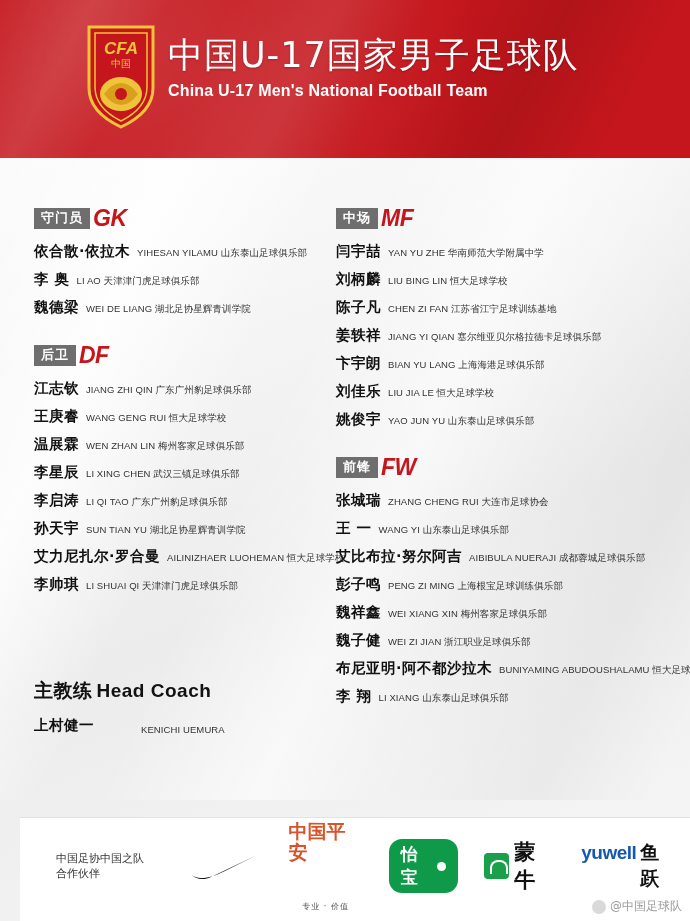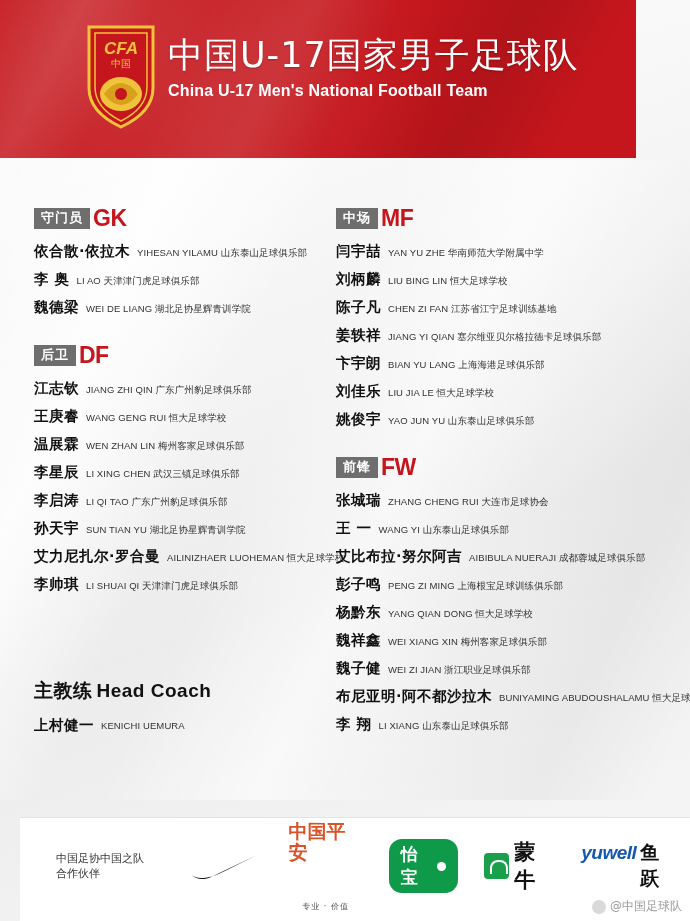--- a/index.html
+++ b/index.html
@@ -20,21 +20,21 @@
     content:"";position:absolute;left:0;top:160px;width:690px;height:640px;
     background:
       linear-gradient(115deg, rgba(255,255,255,0) 0%, rgba(255,255,255,.85) 18%, rgba(255,255,255,0) 34%),
       linear-gradient(115deg, rgba(255,255,255,0) 40%, rgba(255,255,255,.6) 56%, rgba(255,255,255,0) 70%),
       linear-gradient(115deg, rgba(0,0,0,0) 70%, rgba(0,0,0,.035) 84%, rgba(0,0,0,0) 96%);
     pointer-events:none;
   }
 
   
   .header{
-    position:relative;height:158px;width:636px;
+    position:relative;height:158px;width:690px;
     background:#c4161c;
     overflow:hidden;
   }
   .header:before{
     content:"";position:absolute;inset:0;
     background:
       linear-gradient(118deg, rgba(255,255,255,0) 0%, rgba(255,255,255,.10) 12%, rgba(255,255,255,0) 22%),
       linear-gradient(118deg, rgba(255,255,255,0) 30%, rgba(255,255,255,.08) 44%, rgba(255,255,255,0) 56%),
       linear-gradient(118deg, rgba(0,0,0,0) 58%, rgba(0,0,0,.10) 74%, rgba(0,0,0,0) 88%),
       radial-gradient(circle at 20% 30%, rgba(255,255,255,.12), rgba(255,255,255,0) 60%);
@@ -68,21 +68,21 @@
   .group-head{
     display:flex;align-items:center;height:24px;margin-bottom:12px;
   }
   .tag{
     background:#6e6e6e;color:#fff;font-size:13px;font-weight:bold;
     padding:3px 7px 4px 7px;line-height:14px;
     font-family:"DejaVu Sans","Liberation Sans",sans-serif;
     letter-spacing:1px;
   }
   .tag-en{
-    color:#c4161c;font-size:23px;font-weight:bold;
+    color:#c4161c;font-size:23px;font-weight:bold;font-style:italic;
     margin-left:3px;line-height:22px;letter-spacing:-.5px;
   }
 
   .player{
     display:flex;align-items:baseline;margin-bottom:9px;
   }
   .p-cn{
     font-size:14.5px;color:#111;font-weight:bold;white-space:nowrap;
     font-family:"DejaVu Sans","Liberation Sans",sans-serif;
     letter-spacing:.5px;
@@ -94,21 +94,21 @@
   }
 
   
   .coach{position:absolute;left:28px;top:520px;}
   .coach-title{
     font-size:19px;font-weight:bold;color:#111;
     font-family:"DejaVu Sans","Liberation Sans",sans-serif;
     letter-spacing:.5px;margin-bottom:12px;
   }
   .coach-title .en{font-family:"Liberation Sans",sans-serif;margin-left:4px;}
-  .coach-row{display:flex;align-items:center;}
+  .coach-row{display:flex;align-items:flex-end;gap:40px;}
 
   
   .footer{
     position:absolute;left:0;bottom:0;width:676px;height:103px;
     background:#ffffff;border-top:1px solid #e3e3e3;margin-left:20px;
   }
   .sponsors{
     position:absolute;left:36px;top:26px;width:620px;height:44px;
     display:flex;align-items:center;
   }
@@ -131,21 +131,21 @@
   .mengniu .mk{
     width:26px;height:26px;background:#1aa04b;border-radius:4px;margin-right:5px;
     position:relative;
   }
   .mengniu .mk:after{
     content:"";position:absolute;left:6px;top:7px;width:14px;height:12px;
     border:2px solid #fff;border-bottom:none;border-radius:8px 8px 0 0;
   }
   .mengniu .mt{font-size:21px;font-weight:bold;color:#111;font-family:"DejaVu Sans","Liberation Sans",sans-serif;}
   .yuwell{display:flex;align-items:baseline;}
-  .yuwell .en{font-size:19px;font-weight:bold;color:#1558b0;font-family:"Liberation Sans",sans-serif;letter-spacing:-.5px;font-style:italic;}
+  .yuwell .en{font-size:19px;font-weight:bold;color:#1558b0;font-family:"Liberation Sans",sans-serif;letter-spacing:-.5px;}
   .yuwell .cn{font-size:19px;font-weight:bold;color:#111;margin-left:4px;font-family:"DejaVu Sans","Liberation Sans",sans-serif;}
 
   .watermark{
     position:absolute;right:14px;bottom:6px;display:flex;align-items:center;
     color:#9a9a9a;font-size:12px;font-family:"DejaVu Sans","Liberation Sans",sans-serif;
   }
   .wb-logo{
     width:14px;height:14px;margin-right:4px;border-radius:50%;
     background:#d9d9d9;position:relative;
   }
@@ -288,24 +288,20 @@
         </div>
         <div class="player">
           <span class="p-cn">艾比布拉·努尔阿吉</span>
           <span class="p-en">AIBIBULA NUERAJI 成都蓉城足球俱乐部</span>
         </div>
         <div class="player">
           <span class="p-cn">彭子鸣</span>
           <span class="p-en">PENG ZI MING 上海根宝足球训练俱乐部</span>
         </div>
         <div class="player">
-          <span class="p-cn">杨黔东</span>
-          <span class="p-en">YANG QIAN DONG 恒大足球学校</span>
-        </div>
-        <div class="player">
           <span class="p-cn">魏祥鑫</span>
           <span class="p-en">WEI XIANG XIN 梅州客家足球俱乐部</span>
         </div>
         <div class="player">
           <span class="p-cn">魏子健</span>
           <span class="p-en">WEI ZI JIAN 浙江职业足球俱乐部</span>
         </div>
         <div class="player">
           <span class="p-cn">布尼亚明·阿不都沙拉木</span>
           <span class="p-en">BUNIYAMING ABUDOUSHALAMU 恒大足球学校</span>

